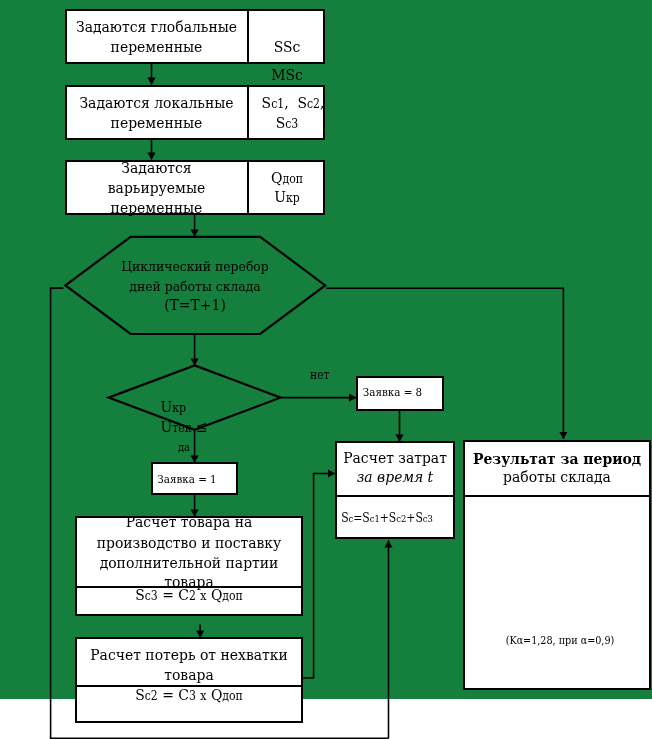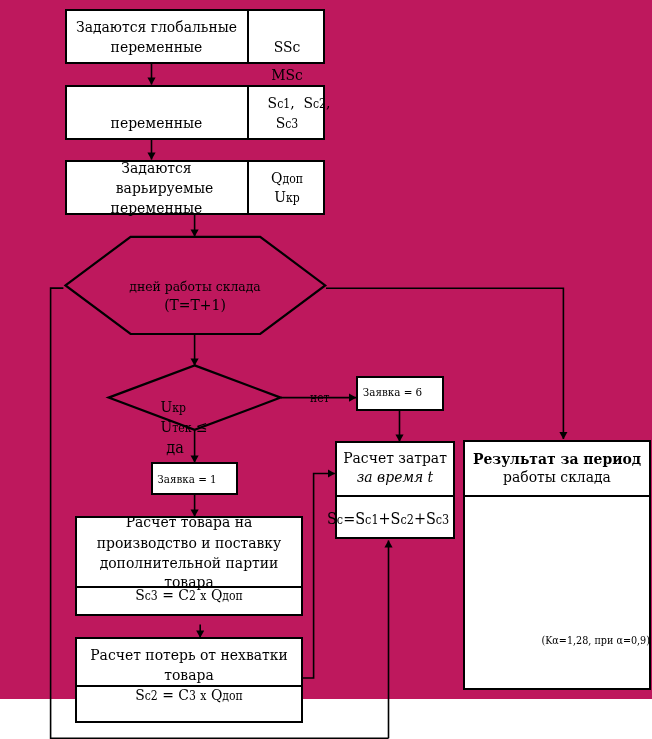--- a/index.html
+++ b/index.html
@@ -1,19 +1,19 @@
 <!DOCTYPE html>
 <html><head>
 <meta charset="utf-8">
 <title>flowchart</title>
 <style>
   html,body{margin:0;padding:0;background:#ffffff;}
   body{width:652px;height:739px;overflow:hidden;
        font-family:"DejaVu Serif Condensed","DejaVu Serif",serif;color:#000;}
-  #canvas{position:relative;width:652px;height:699px;background:#be185d;}
+  #canvas{position:relative;width:652px;height:699px;background:#15803d;}
   svg.lines{position:absolute;left:0;top:0;width:652px;height:739px;pointer-events:none;}
   .node{position:absolute;box-sizing:border-box;}
   .rect{border:2px solid #000;background:#fff;}
   .tl{position:absolute;text-align:center;font-size:15.5px;line-height:19.9px;white-space:nowrap;}
   .vdiv{position:absolute;width:2px;background:#000;}
   .hdiv{position:absolute;height:2px;background:#000;}
   sub{font-size:0.78em;vertical-align:baseline;bottom:0;}
   .sc{font-size:0.78em;}
 </style>
 </head>
@@ -48,58 +48,60 @@
 
   <div class="node rect" style="left:65px;top:9px;width:260px;height:55px;"></div>
   <div class="vdiv" style="left:247px;top:9px;height:55px;"></div>
   <div class="tl" style="left:65px;top:17.80px;width:183px;">Задаются глобальные</div>
   <div class="tl" style="left:65px;top:37.70px;width:183px;">переменные</div>
   <div class="tl" style="left:249px;top:17.80px;width:76px;margin-top:48px;">MSc</div>
   <div class="tl" style="left:249px;top:37.70px;width:76px;">SSc</div>
 
   <div class="node rect" style="left:65px;top:85px;width:260px;height:55px;"></div>
   <div class="vdiv" style="left:247px;top:85px;height:55px;"></div>
+  <div class="tl" style="left:65px;top:93.80px;width:183px;">Задаются локальные</div>
   <div class="tl" style="left:65px;top:113.60px;width:183px;">переменные</div>
-  <div class="tl" style="left:261px;top:93.80px;width:76px;">S<span class="sc">c</span><sub>1</sub>,&nbsp; S<span class="sc">c</span><sub>2</sub>,</div>
+  <div class="tl" style="left:255px;top:93.80px;width:76px;">S<span class="sc">c</span><sub>1</sub>,&nbsp; S<span class="sc">c</span><sub>2</sub>,</div>
   <div class="tl" style="left:249px;top:113.70px;width:76px;">S<span class="sc">c</span><sub>3</sub></div>
 
   <div class="node rect" style="left:65px;top:160px;width:260px;height:55px;"></div>
   <div class="vdiv" style="left:247px;top:160px;height:55px;"></div>
   <div class="tl" style="left:65px;top:159.10px;width:183px;">Задаются</div>
-  <div class="tl" style="left:65px;top:178.80px;width:183px;padding-left:8px;">варьируемые</div>
+  <div class="tl" style="left:65px;top:178.80px;width:183px;">варьируемые</div>
   <div class="tl" style="left:65px;top:198.50px;width:183px;">переменные</div>
   <div class="tl" style="left:249px;top:168.50px;width:76px;">Q<sub>доп</sub></div>
   <div class="tl" style="left:249px;top:188.40px;width:76px;">U<sub>кр</sub></div>
 
+  <div class="tl" style="left:110px;top:257.10px;width:170px;font-size:13.8px;line-height:19.4px;">Циклический перебор</div>
   <div class="tl" style="left:110px;top:276.60px;width:170px;font-size:13.8px;line-height:19.4px;">дней работы склада</div>
   <div class="tl" style="left:110px;top:296.00px;width:170px;line-height:19.4px;">(T=T+1)</div>
 
   <div class="tl" style="left:160.5px;top:378.7px;width:90px;text-align:left;margin-top:39px;">U<sub>тек</sub> ≤</div>
   <div class="tl" style="left:160.5px;top:397.7px;width:90px;text-align:left;">U<sub>кр</sub></div>
 
-  <div class="tl" style="left:310px;top:391px;width:30px;text-align:left;font-size:12px;line-height:15px;">нет</div>
-  <div class="tl" style="left:160px;top:440px;width:30px;text-align:center;font-size:16px;line-height:15px;">да</div>
+  <div class="tl" style="left:310px;top:368px;width:30px;text-align:left;font-size:12px;line-height:15px;">нет</div>
+  <div class="tl" style="left:160px;top:440px;width:30px;text-align:right;font-size:11px;line-height:15px;">да</div>
 
   <div class="node rect" style="left:356px;top:376px;width:88px;height:35px;"></div>
-  <div class="tl" style="left:348.5px;top:384.5px;width:88px;font-size:11.5px;line-height:15px;">Заявка = 6</div>
+  <div class="tl" style="left:348.5px;top:384.5px;width:88px;font-size:11.5px;line-height:15px;">Заявка = 8</div>
 
   <div class="node rect" style="left:151px;top:462px;width:87px;height:33px;"></div>
   <div class="tl" style="left:143.5px;top:472.3px;width:87px;font-size:11.5px;line-height:15px;">Заявка = 1</div>
 
   <div class="node rect" style="left:335px;top:441px;width:120px;height:98px;"></div>
   <div class="hdiv" style="left:335px;top:495px;width:120px;"></div>
   <div class="tl" style="left:335px;top:448.6px;width:120px;">Расчет затрат</div>
   <div class="tl" style="left:335px;top:468.4px;width:120px;font-style:italic;">за время t</div>
-  <div class="tl" style="left:327px;top:511.4px;width:120px;font-size:16px;line-height:15px;">S<span class="sc">c</span>=S<span class="sc">c</span><sub>1</sub>+S<span class="sc">c</span><sub>2</sub>+S<span class="sc">c</span><sub>3</sub></div>
+  <div class="tl" style="left:327px;top:511.4px;width:120px;font-size:12px;line-height:15px;">S<span class="sc">c</span>=S<span class="sc">c</span><sub>1</sub>+S<span class="sc">c</span><sub>2</sub>+S<span class="sc">c</span><sub>3</sub></div>
 
   <div class="node rect" style="left:463px;top:440px;width:188px;height:250px;"></div>
   <div class="hdiv" style="left:463px;top:495px;width:188px;"></div>
   <div class="tl" style="left:463px;top:448.6px;width:188px;font-weight:bold;">Результат за период</div>
   <div class="tl" style="left:463px;top:468.4px;width:188px;">работы склада</div>
-  <div class="tl" style="left:470px;top:633.5px;width:180px;text-align:right;font-size:10.7px;line-height:14px;">(Kα=1,28, при α=0,9)</div>
+  <div class="tl" style="left:470px;top:633.5px;width:180px;text-align:center;font-size:10.7px;line-height:14px;">(Kα=1,28, при α=0,9)</div>
 
   <div class="node rect" style="left:75px;top:516px;width:228px;height:100px;"></div>
   <div class="tl" style="left:75px;top:512.3px;width:228px;line-height:20.5px;">Расчет товара на</div>
   <div class="tl" style="left:75px;top:532.8px;width:228px;line-height:20.5px;">производство и поставку</div>
   <div class="tl" style="left:75px;top:553.3px;width:228px;line-height:20.5px;">дополнительной партии</div>
   <div class="tl" style="left:75px;top:572.4px;width:228px;line-height:20.5px;">товара</div>
   <div class="hdiv" style="left:75px;top:585.80px;width:228px;"></div>
   <div class="tl" style="left:75px;top:584.90px;width:228px;line-height:20.5px;">S<span class="sc">c</span><sub>3</sub> = C<sub>2</sub> <span class="sc">x</span> Q<sub>доп</sub></div>
 
   <div class="node rect" style="left:75px;top:637px;width:228px;height:86px;"></div>

